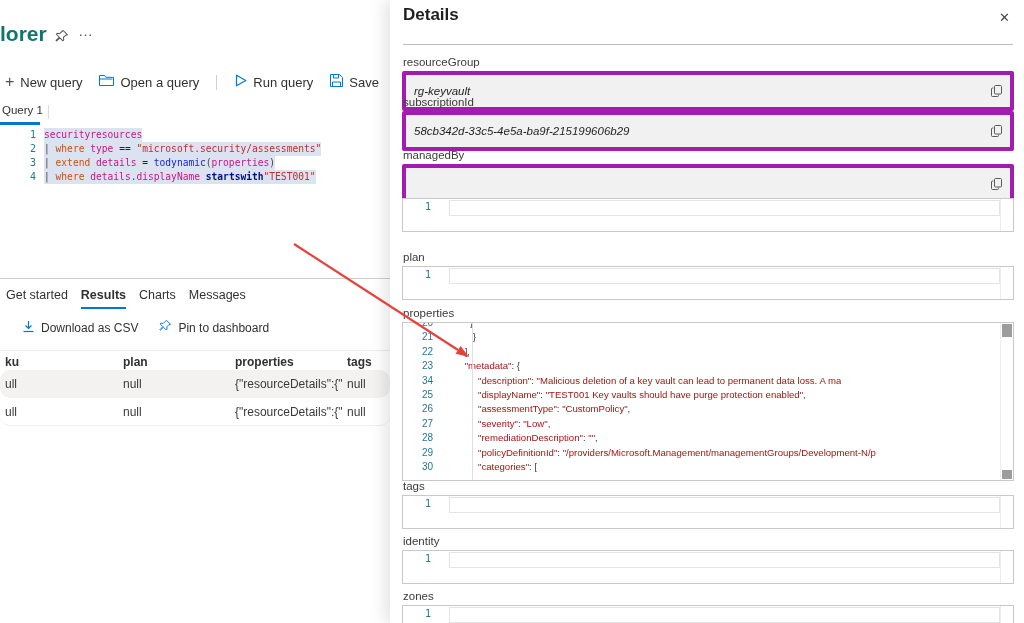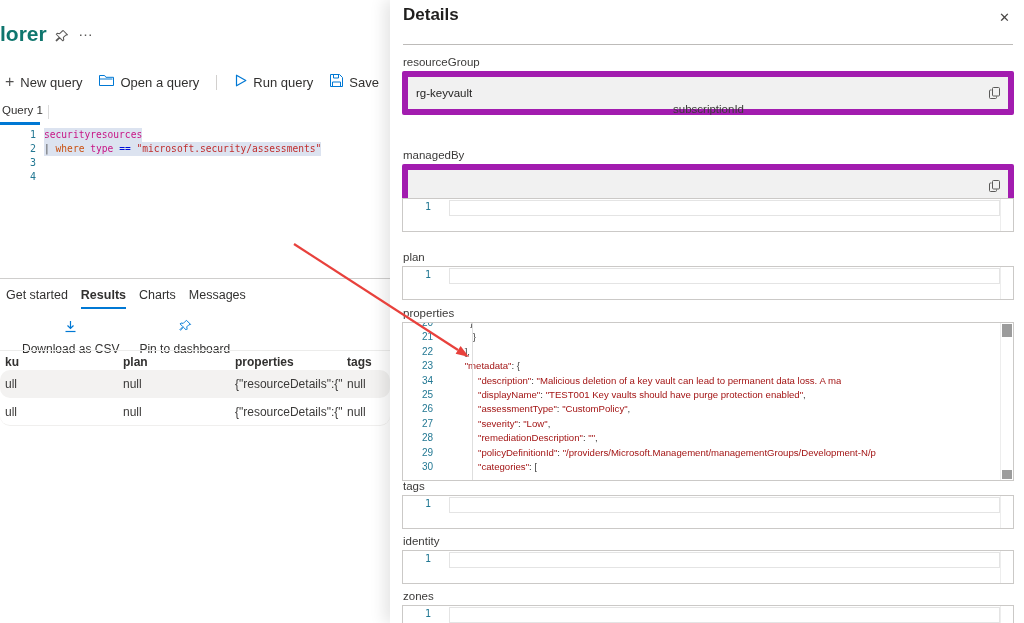--- a/index.html
+++ b/index.html
@@ -37,46 +37,46 @@
   .tk-opw { color:#001080; font-weight:700; }
   .tk-pp { color:#454545; }
 
   .editor-sep { left:0; top:278px; width:390px; border-top:1px solid #cfcecd; }
 
   .rtabs { left:6px; top:288px; display:flex; gap:13px; font-size:12.5px; }
   .rtab { padding-bottom:5px; border-bottom:2px solid transparent; }
   .rtab.active { font-weight:700; border-bottom-color:#0078d4; }
 
   .ractions { left:22px; top:319px; display:flex; gap:20px; font-size:12px; align-items:center; }
-  .raction { display:inline-flex; align-items:center; gap:6px;flex-direction:column; }
+  .raction { display:inline-flex; align-items:center; gap:6px; }
 
   .thead { left:0; top:350px; width:390px; height:20px; border-top:1px solid #ececeb; }
   .thcell,.tcell { position:absolute; font-size:12px; white-space:nowrap; }
   .thcell { font-weight:700; top:4px; }
   .c1{left:5px;} .c2{left:123px;} .c3{left:235px; width:108px; overflow:hidden;} .c4{left:347px;}
   .trow { position:absolute; left:0; width:390px; height:28px;border-radius:10px; }
   .trow .tcell { top:7px; color:#3b3a39; }
   .trow.r0 { top:370px; background:#f3f2f1; }
   .trow.r1 { top:398px; background:#fff; border-bottom:1px solid #f0efee; }
 
   
   #panel { position:absolute; left:390px; top:0; width:634px; height:623px; background:#fff;
            z-index:2; box-shadow:-6px 0 14px rgba(0,0,0,.10); }
   .d-title { left:13px; top:5px; font-size:17px; font-weight:600; color:#201f1e; }
   .d-close { right:14px; top:10px; font-size:13px; color:#484644; cursor:default; }
   .cutline { left:13px; top:44px; right:11px; border-top:1px solid #bdbbb9; }
 
   .fgroup { position:absolute; left:12px; right:10px; }
-  .f-resourceGroup{top:56px;} .f-subscriptionId{top:103px;text-align:center;} .f-managedBy{top:149px;}
+  .f-resourceGroup{top:56px;} .f-subscriptionId{top:96px;} .f-managedBy{top:149px;}
   .f-sku{top:195px;} .f-plan{top:251px;} .f-properties{top:307px;}
   .f-tags{top:480px;} .f-identity{top:535px;} .f-zones{top:590px;}
   .flabel { font-size:11.5px; color:#3b3a39; margin-left:1px; }
 
-  .tinput { margin-top:3px; height:21px; background:#f1f1f1; border:6px solid #a21caf;
-            border-radius:2px; display:flex; align-items:center; padding:16px 8px; }
+  .tinput { margin-top:3px; height:21px; background:#f1f1f1; border:4px solid #a21caf;
+            border-radius:2px; display:flex; align-items:center; padding:16px 8px;font-style:italic; }
   .tval { font-size:11.5px; color:#201f1e; flex:1; white-space:nowrap; overflow:hidden; }
   .copyic { flex:none; display:inline-flex; }
 
   .ebox { margin-top:3px; height:34px; border:1px solid #cbc9c7; background:#fff; position:relative; }
   .lnum { position:absolute; left:14px; top:2px; width:14px; text-align:right;
           font-family:"DejaVu Sans Mono","Liberation Mono",monospace; font-size:10px; color:#237893; }
   .curline { position:absolute; left:46px; right:13px; top:1px; height:16px; border:1px solid #e4e4e4; }
   .etrack { position:absolute; right:12px; top:0; bottom:0; border-left:1px solid #ededed; }
 
   .jbox { margin-top:3px; height:159px; border:1px solid #cbc9c7; background:#fff;
@@ -161,23 +161,25 @@
         <div class="qline">
           <span class="qnum">1</span>
           <span class="qsel"><span class="tk-tbl">securityresources</span></span>
         </div>
         <div class="qline">
           <span class="qnum">2</span>
           <span class="qsel"><span class="tk-pp">| </span><span class="tk-kw">where</span><span class="tk-pp"> </span><span class="tk-col">type</span><span class="tk-pp"> </span><span class="tk-op">==</span><span class="tk-pp"> </span><span class="tk-str">"microsoft.security/assessments"</span></span>
         </div>
         <div class="qline">
           <span class="qnum">3</span>
+          <span class="qsel"><span class="tk-pp">| </span><span class="tk-kw">extend</span><span class="tk-pp"> </span><span class="tk-col">details</span><span class="tk-pp"> </span><span class="tk-op">=</span><span class="tk-pp"> </span><span class="tk-fn">todynamic</span><span class="tk-pp">(</span><span class="tk-col">properties</span><span class="tk-pp">)</span></span>
         </div>
         <div class="qline">
           <span class="qnum">4</span>
+          <span class="qsel"><span class="tk-pp">| </span><span class="tk-kw">where</span><span class="tk-pp"> </span><span class="tk-col">details</span><span class="tk-pp">.</span><span class="tk-col">displayName</span><span class="tk-pp"> </span><span class="tk-opw">startswith</span><span class="tk-str">"TEST001"</span></span>
         </div>
       </div>
   </div>
 
   <div class="abs editor-sep"></div>
 
   <div class="abs rtabs">
       <span class="rtab">Get started</span>
       <span class="rtab active">Results</span>
       <span class="rtab">Charts</span>
@@ -234,20 +236,29 @@
           <span class="copyic">
             <svg width="11" height="12" viewBox="0 0 11 12">
               <rect x="3.5" y="0.5" width="7" height="8.5" rx="1" fill="none" stroke="#5b5a59"></rect>
               <path d="M2.5 3H1.5a1 1 0 0 0-1 1v6.5a1 1 0 0 0 1 1h5a1 1 0 0 0 1-1v-1" fill="none" stroke="#5b5a59"></path>
             </svg>
           </span>
         </div>
       </div>
       <div class="fgroup f-subscriptionId">
         <div class="flabel">subscriptionId</div>
+        <div class="tinput">
+          <span class="tval">58cb342d-33c5-4e5a-ba9f-215199606b29</span>
+          <span class="copyic">
+            <svg width="11" height="12" viewBox="0 0 11 12">
+              <rect x="3.5" y="0.5" width="7" height="8.5" rx="1" fill="none" stroke="#5b5a59"></rect>
+              <path d="M2.5 3H1.5a1 1 0 0 0-1 1v6.5a1 1 0 0 0 1 1h5a1 1 0 0 0 1-1v-1" fill="none" stroke="#5b5a59"></path>
+            </svg>
+          </span>
+        </div>
       </div>
       <div class="fgroup f-managedBy">
         <div class="flabel">managedBy</div>
         <div class="tinput">
           <span class="tval"></span>
           <span class="copyic">
             <svg width="11" height="12" viewBox="0 0 11 12">
               <rect x="3.5" y="0.5" width="7" height="8.5" rx="1" fill="none" stroke="#5b5a59"></rect>
               <path d="M2.5 3H1.5a1 1 0 0 0-1 1v6.5a1 1 0 0 0 1 1h5a1 1 0 0 0 1-1v-1" fill="none" stroke="#5b5a59"></path>
             </svg>

